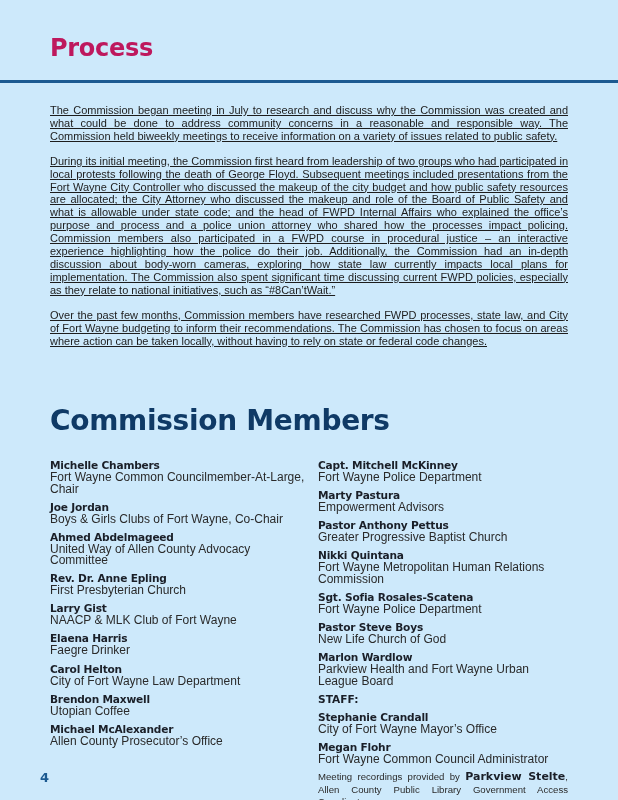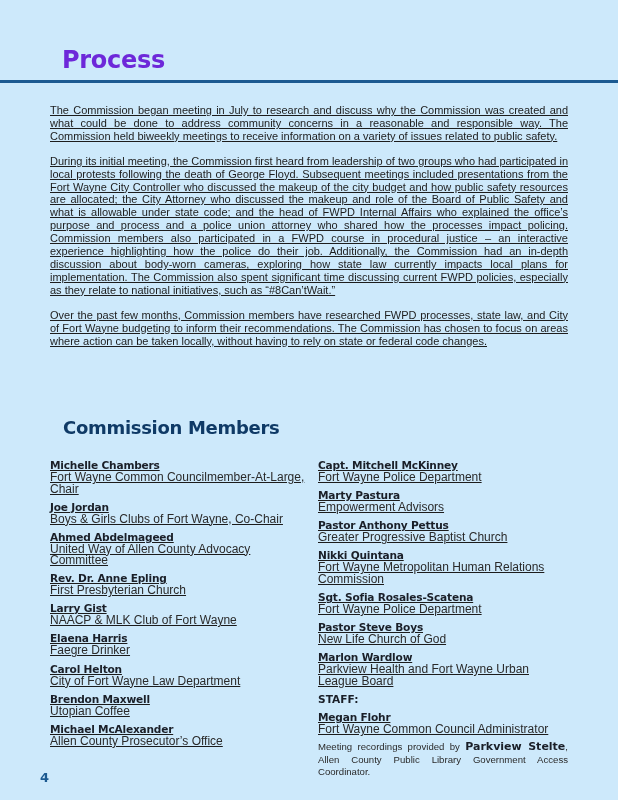--- a/index.html
+++ b/index.html
@@ -12,25 +12,25 @@
       background: #cde9fb;
       font-family: "Liberation Sans", sans-serif;
       color: #1c1c1c;
       position: relative;
       overflow: hidden;
     }
     .page-title {
       position: absolute;
       left: 50px;
       top: 34px;
-      margin: 12px;
+      margin: 0;
       font-family: "DejaVu Sans", sans-serif;
       font-weight: bold;
       font-size: 24px;
-      color: #6d28d9;
+      color: #be185d;
       letter-spacing: -0.3px;
     }
     .divider {
       position: absolute;
       left: 0;
       top: 80px;
       width: 618px;
       height: 3px;
       background: #1c5a91;
     }
@@ -45,36 +45,35 @@
       font-size: 11px;
       line-height: 12.9px;
       text-align: justify;
       color: #1d1d1d;
       text-decoration: underline;
     }
     .section-title {
       position: absolute;
       left: 50px;
       top: 404px;
-      margin: 13px;
-      font-family: "DejaVu Sans", sans-serif;
-      font-weight: bold;
-      font-size: 18px;
+      margin: 0;
+      font-family: "DejaVu Sans", sans-serif;
+      font-weight: bold;
+      font-size: 28px;
       color: #0f3a66;
       letter-spacing: -0.3px;
     }
     .col {
       position: absolute;
       top: 459px;
     }
     .col-left { left: 50px; width: 255px; }
     .col-right { left: 318px; width: 250px; }
     .member {
       margin-bottom: 5.6px;
-      text-decoration: underline;
     }
     .member-name {
       display: block;
       font-family: "DejaVu Sans", sans-serif;
       font-weight: bold;
       font-size: 10.6px;
       line-height: 13px;
       color: #1a1f28;
       letter-spacing: -0.2px;
     }
@@ -195,20 +194,24 @@
     <span class="member-org">New Life Church of God</span>
   </div>
   <div class="member">
     <span class="member-name">Marlon Wardlow</span>
     <span class="member-org">Parkview Health and Fort Wayne Urban League Board</span>
   </div>
 
   <span class="staff-label">STAFF:</span>
 
   <div class="member">
+    <span class="member-name">Stephanie Crandall</span>
+    <span class="member-org">City of Fort Wayne Mayor’s Office</span>
+  </div>
+  <div class="member">
     <span class="member-name">Megan Flohr</span>
     <span class="member-org">Fort Wayne Common Council Administrator</span>
   </div>
 
   <div class="credit"><span>Meeting recordings provided by </span><span class="credit-name">Parkview Stelte</span><span>, Allen County Public Library Government Access Coordinator.</span></div>
 </div>
 
 <div class="page-number">4</div>
 
 </body></html>

